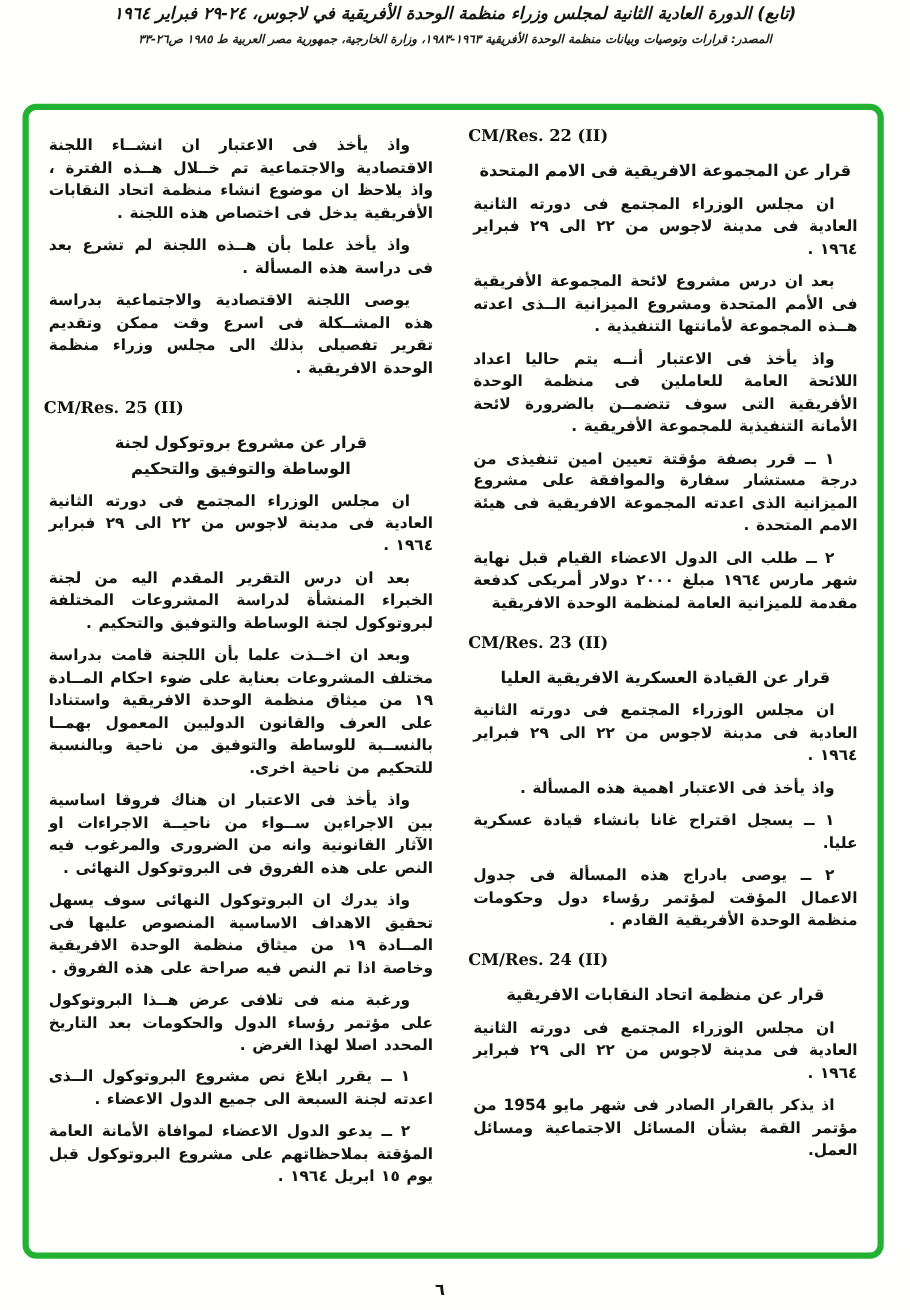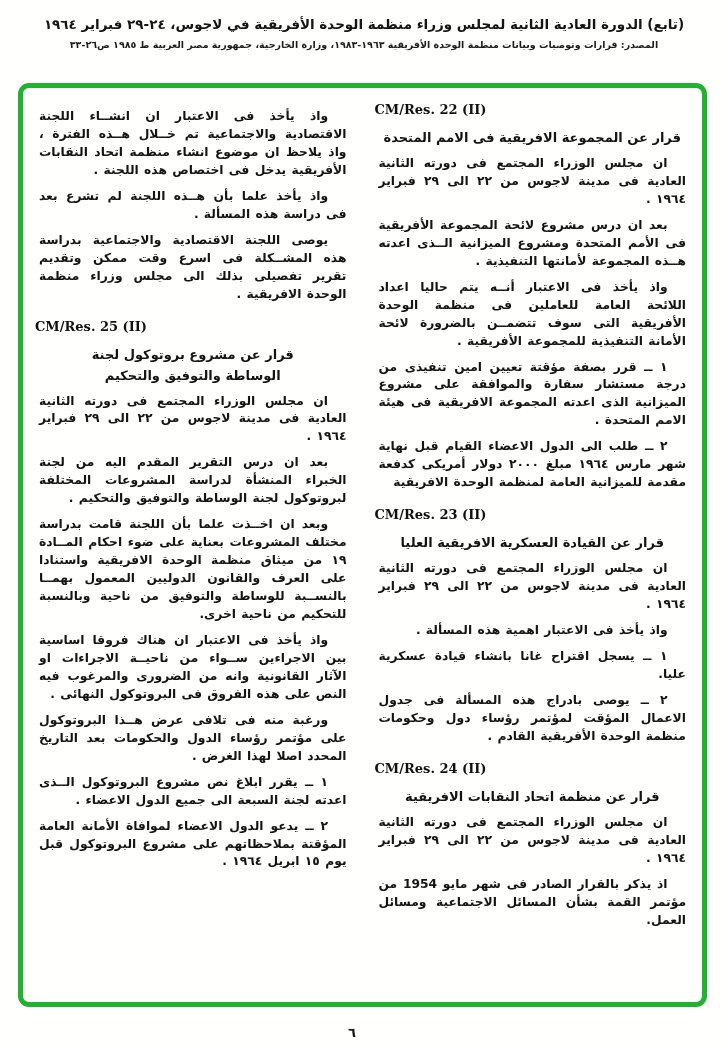--- a/index.html
+++ b/index.html
@@ -7,21 +7,21 @@
   body {
     width: 728px; height: 1048px;
     position: relative;
     font-family: "DejaVu Sans", sans-serif;
     color: #141414;
     overflow: hidden;
   }
   .page { position: absolute; inset: 0; background: #fffffe; }
 
   
-  .header { position: absolute; top: 16px; left: 0; right: 0; text-align: center; direction: rtl; }
+  .header { position: absolute; top: 3px; left: 0; right: 0; text-align: center; direction: rtl; font-style: italic; }
   .header-title { font-size: 13.5px; font-weight: bold; letter-spacing: 0; }
   .header-source { font-size: 9.5px; font-weight: bold; margin-top: 7px; color: #1c1c1c; }
 
   
   .frame {
     position: absolute;
     left: 18px; top: 83px;
     width: 689px; height: 924px;
     border: 5px solid #22b231;
     border-radius: 11px;
@@ -112,20 +112,21 @@
         <p class="para" style="margin-top:14px;">واذ يأخذ فى الاعتبار ان انشــاء اللجنة الاقتصادية والاجتماعية تم خــلال هــذه الفترة ، واذ يلاحظ ان موضوع انشاء منظمة اتحاد النقابات الأفريقية يدخل فى اختصاص هذه اللجنة .</p>
         <p class="para">واذ يأخذ علما بأن هــذه اللجنة لم تشرع بعد فى دراسة هذه المسألة .</p>
         <p class="para">يوصى اللجنة الاقتصادية والاجتماعية بدراسة هذه المشــكلة فى اسرع وقت ممكن وتقديم تقرير تفصيلى بذلك الى مجلس وزراء منظمة الوحدة الافريقية .</p>
         <div class="res">CM/Res. 25  (II)</div>
         <div class="res-title">قرار عن مشروع بروتوكول لجنة</div>
         <div class="res-title cont">الوساطة والتوفيق والتحكيم</div>
         <p class="para">ان مجلس الوزراء المجتمع فى دورته الثانية العادية فى مدينة لاجوس من ٢٢ الى ٢٩ فبراير ١٩٦٤ .</p>
         <p class="para">بعد ان درس التقرير المقدم اليه من لجنة الخبراء المنشأة لدراسة المشروعات المختلفة لبروتوكول لجنة الوساطة والتوفيق والتحكيم .</p>
         <p class="para">وبعد ان اخــذت علما بأن اللجنة قامت بدراسة مختلف المشروعات بعناية على ضوء احكام المــادة ١٩ من ميثاق منظمة الوحدة الافريقية واستنادا على العرف والقانون الدوليين المعمول بهمــا بالنســبة للوساطة والتوفيق من ناحية وبالنسبة للتحكيم من ناحية اخرى.</p>
         <p class="para">واذ يأخذ فى الاعتبار ان هناك فروقا اساسية بين الاجراءين ســواء من ناحيــة الاجراءات او الآثار القانونية وانه من الضرورى والمرغوب فيه النص على هذه الفروق فى البروتوكول النهائى .</p>
+        <p class="para">واذ يدرك ان البروتوكول النهائى سوف يسهل تحقيق الاهداف الاساسية المنصوص عليها فى المــادة ١٩ من ميثاق منظمة الوحدة الافريقية وخاصة اذا تم النص فيه صراحة على هذه الفروق .</p>
         <p class="para">ورغبة منه فى تلافى عرض هــذا البروتوكول على مؤتمر رؤساء الدول والحكومات بعد التاريخ المحدد اصلا لهذا الغرض .</p>
         <p class="para">١ ــ يقرر ابلاغ نص مشروع البروتوكول الــذى اعدته لجنة السبعة الى جميع الدول الاعضاء .</p>
         <p class="para">٢ ــ يدعو الدول الاعضاء لموافاة الأمانة العامة المؤقتة بملاحظاتهم على مشروع البروتوكول قبل يوم ١٥ ابريل ١٩٦٤ .</p>
       </div>
 
     </div>
   </div>
 
   <div class="page-number">٦</div>
 

